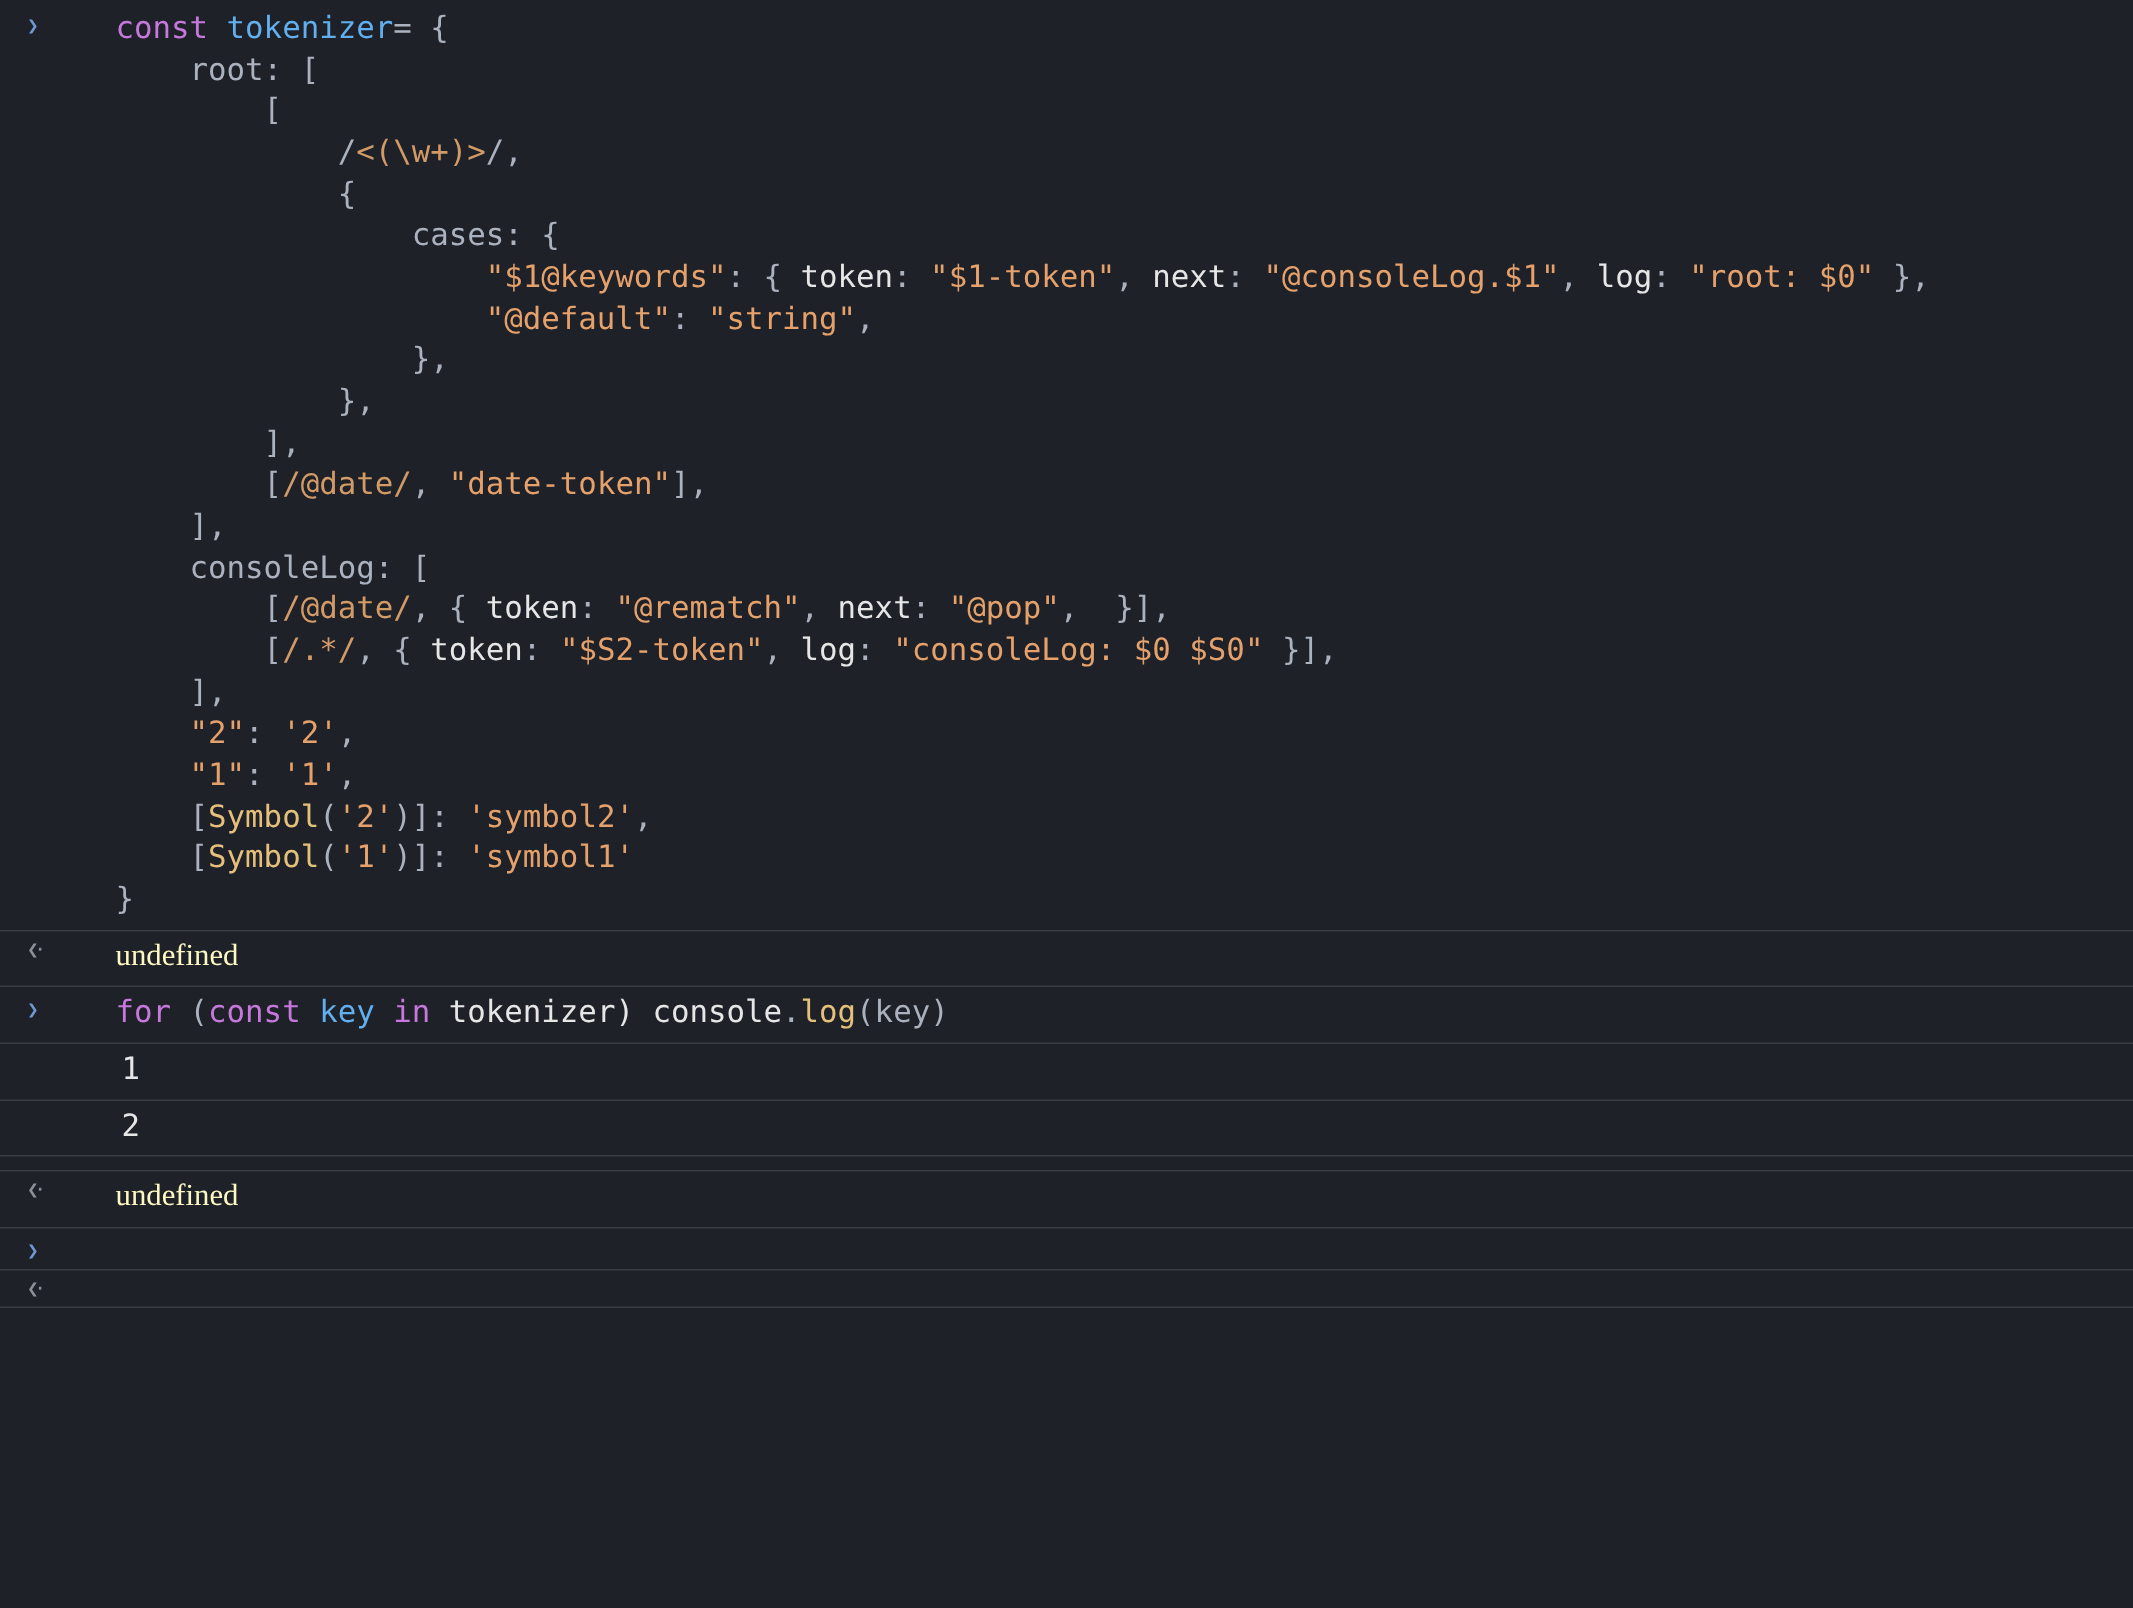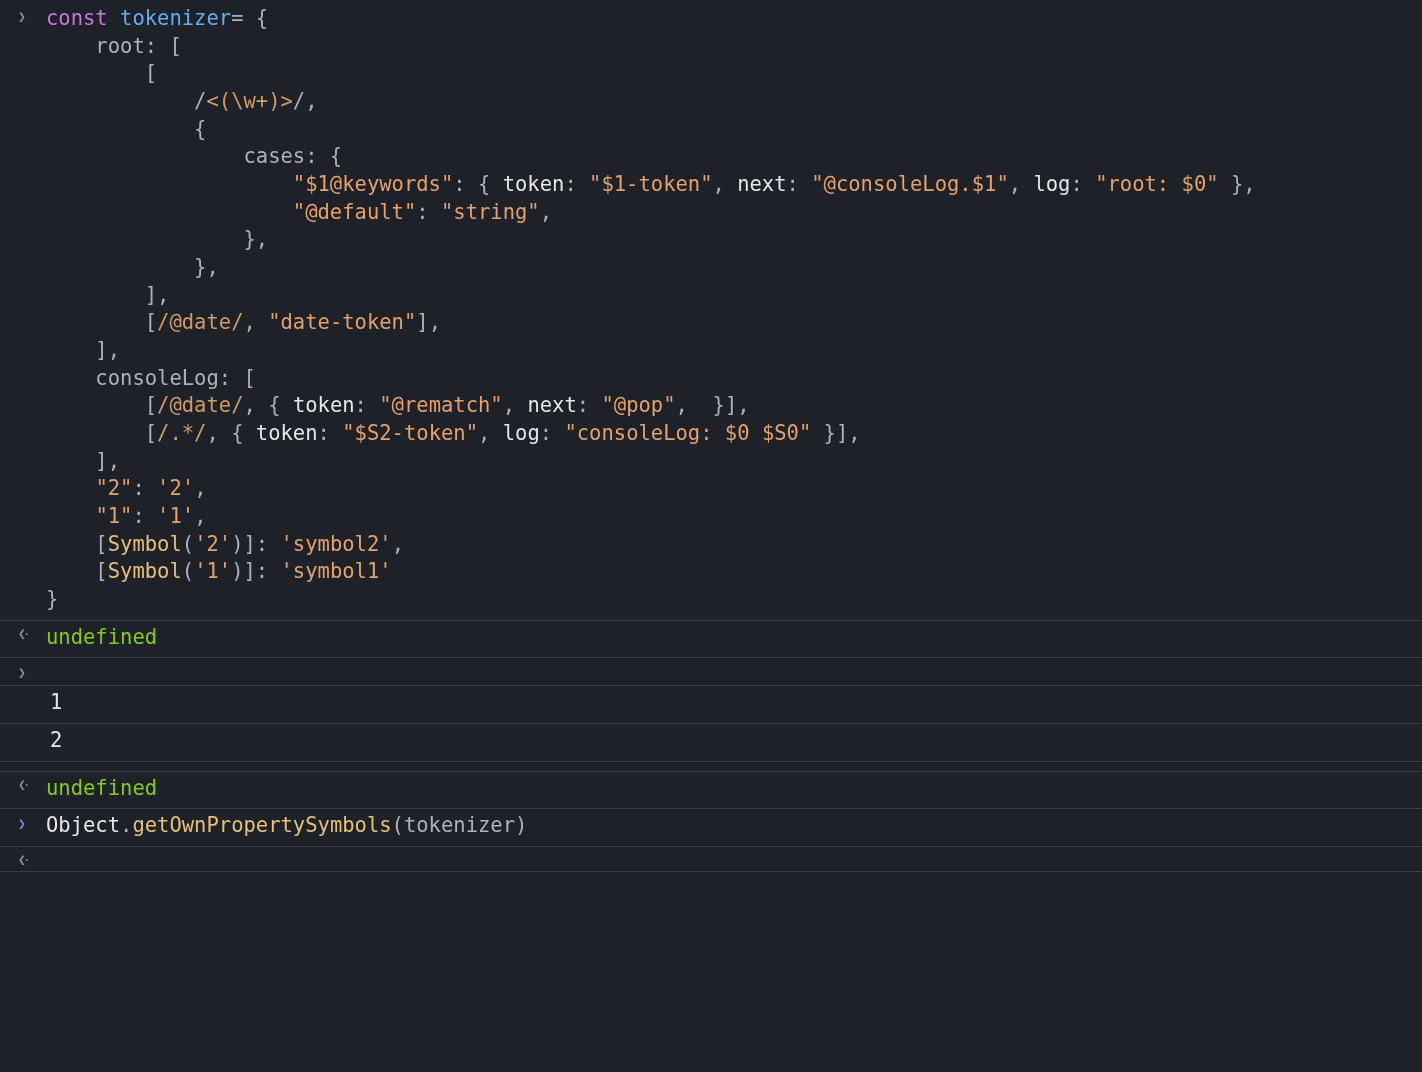--- a/index.html
+++ b/index.html
@@ -32,23 +32,24 @@
     padding-top: 2px;
     color: #8b8f98;
     font-size: 15px;
     user-select: none;
   }
   .content {
     flex: 1;
     white-space: pre;
     line-height: 1.35;
     padding-bottom: 2px;
+    margin-left: 31px;
   }
   .indent { padding-left: 4px; }
-  .undef { color: #84cc16; }
+  .undef { color: #fef9c3; font-family: Liberation Serif, serif; }
   .kw-const { color: #c678dd; }
   .kw-for { color: #c678dd; }
   .kw-in { color: #c678dd; }
   .ident { color: #e6e6e6; }
   .var-decl { color: #61afef; }
   .prop { color: #e6e6e6; }
   .str { color: #e5a16b; }
   .regex { color: #d19a66; }
   .punct { color: #abb2bf; }
   .method { color: #e5c07b; }
@@ -105,20 +106,21 @@
     <div class="gutter">
         <span class="chev-out">❮·</span>
       </div>
     <div class="content undef">undefined</div>
   </div>
 
   <div class="row">
     <div class="gutter">
         <span class="chev-in"></span>
       </div>
+    <div class="content"><span class="kw-for">for</span><span class="punct"> (</span><span class="kw-const">const</span><span> </span><span class="var-decl">key</span><span> </span><span class="kw-in">in</span><span> </span><span class="ident">tokenizer) </span><span class="ident">console</span><span class="punct">.</span><span class="method">log</span><span class="punct">(key)</span></div>
   </div>
 
   <div class="row">
     <div class="gutter"></div>
     <div class="content log-out indent">1</div>
   </div>
   <div class="row">
     <div class="gutter"></div>
     <div class="content log-out indent">2</div>
   </div>
@@ -130,21 +132,20 @@
     <div class="gutter">
         <span class="chev-out">❮·</span>
       </div>
     <div class="content undef">undefined</div>
   </div>
 
   <div class="row">
     <div class="gutter">
         <span class="chev-in"></span>
       </div>
-    <div class="content"><span class="ident">Object</span><span class="punct">.</span><span class="method">getOwnPropertySymbols</span><span class="punct">(tokenizer)</span></div>
   </div>
 
   <div class="row">
     <div class="gutter">
         <span class="chev-out">❮·</span>
       </div>
   </div>
 
 </div>
 

